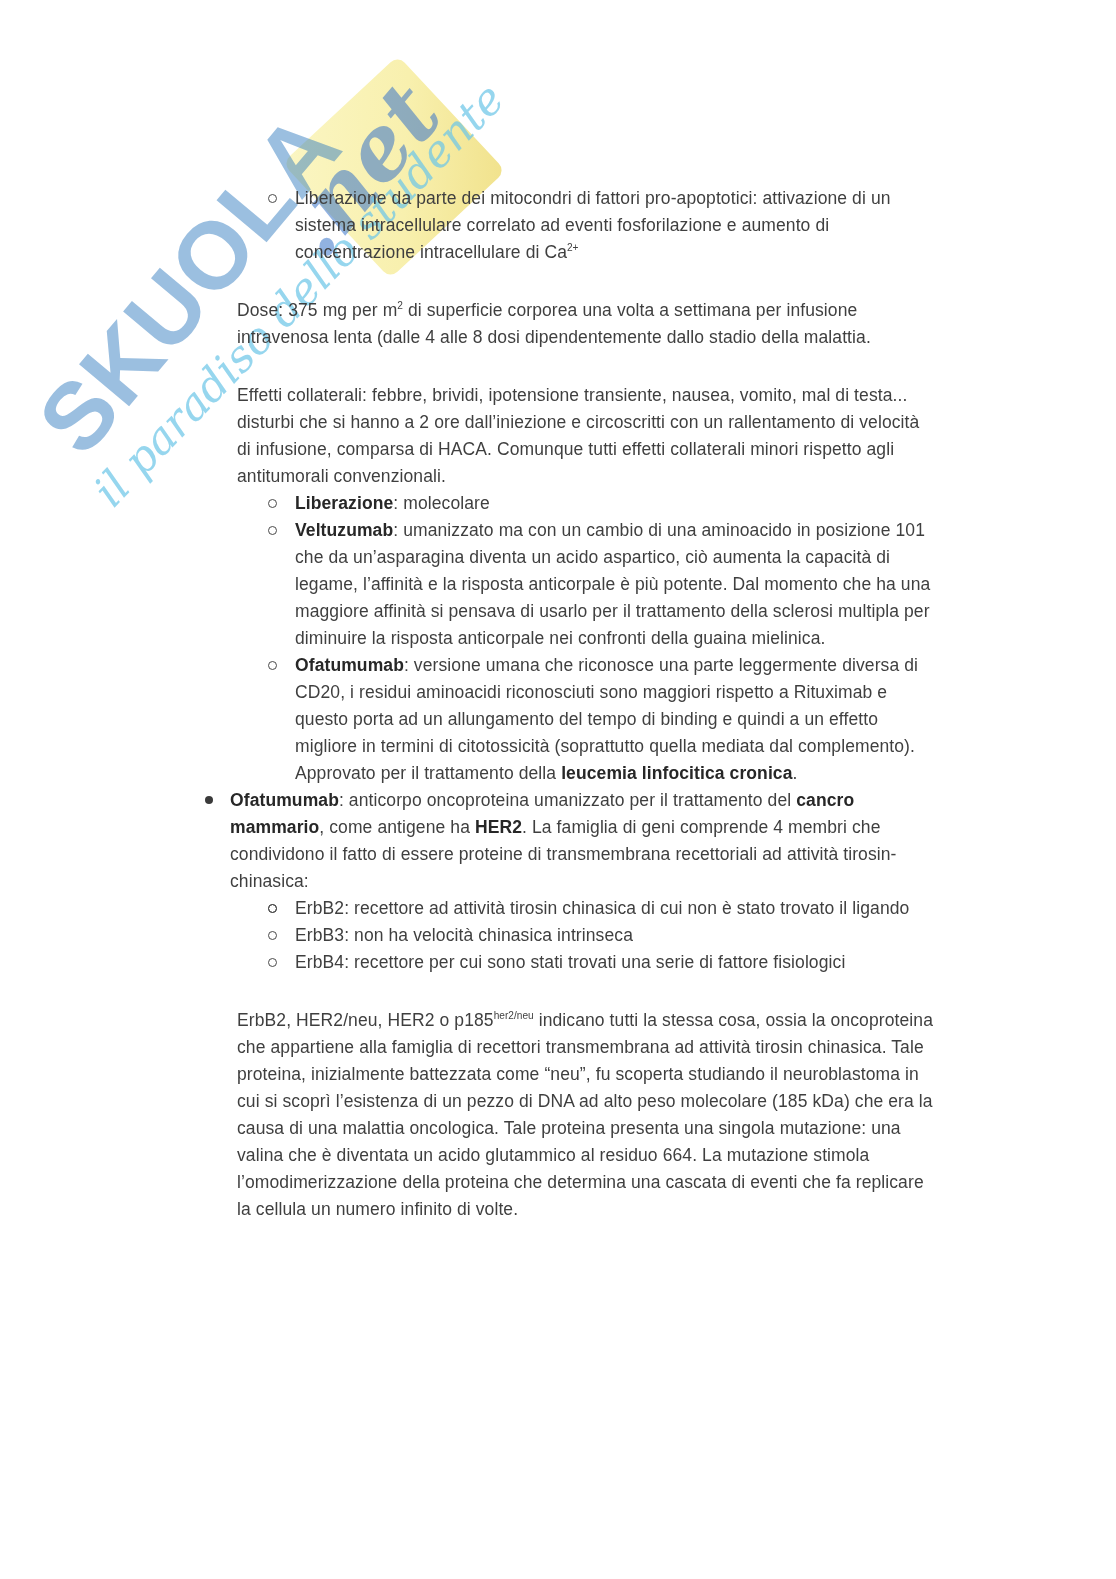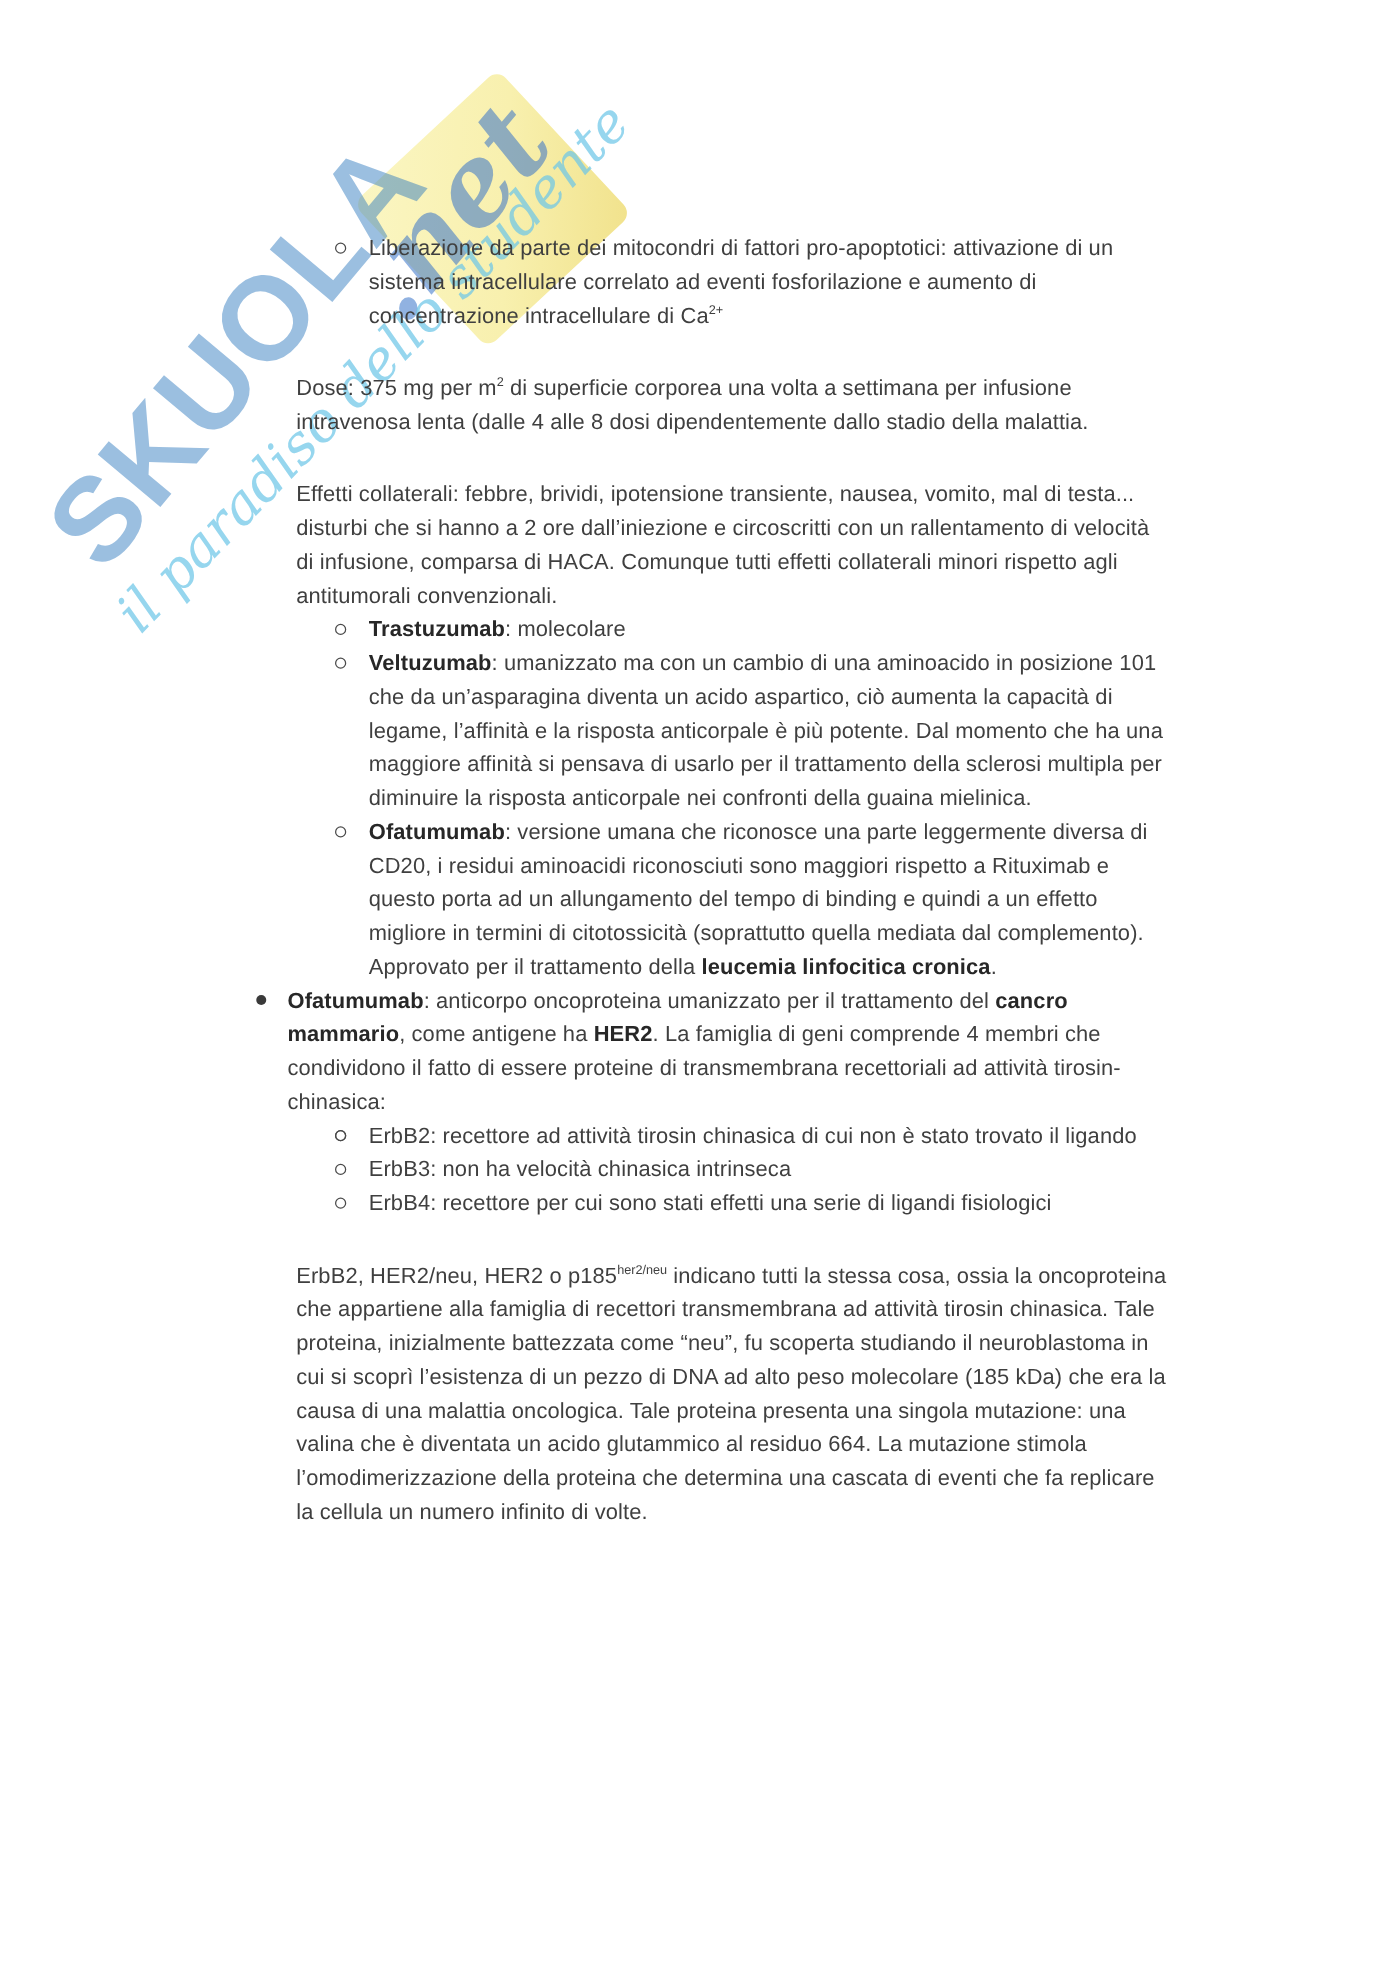--- a/index.html
+++ b/index.html
@@ -106,21 +106,21 @@
     <div class="block p">
       <span>Dose: 375 mg per m</span><sup>2</sup><span> di superficie corporea una volta a settimana per infusione intravenosa lenta (dalle 4 alle 8 dosi dipendentemente dallo stadio della malattia.</span>
     </div>
 
     <div class="block p">
       <span>Effetti collaterali: febbre, brividi, ipotensione transiente, nausea, vomito, mal di testa... disturbi che si hanno a 2 ore dall’iniezione e circoscritti con un rallentamento di velocità di infusione, comparsa di HACA. Comunque tutti effetti collaterali minori rispetto agli antitumorali convenzionali.</span>
     </div>
 
     <div class="block li2">
       <span class="bullet"></span>
-      <span class="b">Trastuzumab</span><span>: molecolare</span>
+      <span class="b">Liberazione</span><span>: molecolare</span>
     </div>
 
     <div class="block li2">
       <span class="bullet"></span>
       <span class="b">Veltuzumab</span><span>: umanizzato ma con un cambio di una aminoacido in posizione 101 che da un’asparagina diventa un acido aspartico, ciò aumenta la capacità di legame, l’affinità e la risposta anticorpale è più potente. Dal momento che ha una maggiore affinità si pensava di usarlo per il trattamento della sclerosi multipla per diminuire la risposta anticorpale nei confronti della guaina mielinica.</span>
     </div>
 
     <div class="block li2">
       <span class="bullet"></span>
       <span class="b">Ofatumumab</span><span>: versione umana che riconosce una parte leggermente diversa di CD20, i residui aminoacidi riconosciuti sono maggiori rispetto a Rituximab e questo porta ad un allungamento del tempo di binding e quindi a un effetto migliore in termini di citotossicità (soprattutto quella mediata dal complemento). Approvato per il trattamento della </span><span class="b">leucemia linfocitica cronica</span><span>.</span>
@@ -140,21 +140,21 @@
       <span>ErbB2: recettore ad attività tirosin chinasica di cui non è stato trovato il ligando</span>
     </div>
 
     <div class="block li2">
       <span class="bullet"></span>
       <span>ErbB3: non ha velocità chinasica intrinseca</span>
     </div>
 
     <div class="block li2">
       <span class="bullet"></span>
-      <span>ErbB4: recettore per cui sono stati effetti una serie di ligandi fisiologici</span>
+      <span>ErbB4: recettore per cui sono stati trovati una serie di fattore fisiologici</span>
     </div>
 
     <div class="block p">
       <span>ErbB2, HER2/neu, HER2 o p185</span><sup>her2/neu</sup><span> indicano tutti la stessa cosa, ossia la oncoproteina che appartiene alla famiglia di recettori transmembrana ad attività tirosin chinasica. Tale proteina, inizialmente battezzata come “neu”, fu scoperta studiando il neuroblastoma in cui si scoprì l’esistenza di un pezzo di DNA ad alto peso molecolare (185 kDa) che era la causa di una malattia oncologica. Tale proteina presenta una singola mutazione: una valina che è diventata un acido glutammico al residuo 664. La mutazione stimola l’omodimerizzazione della proteina che determina una cascata di eventi che fa replicare la cellula un numero infinito di volte.</span>
     </div>
 
   </div>
 </div>
 
 </body></html>

